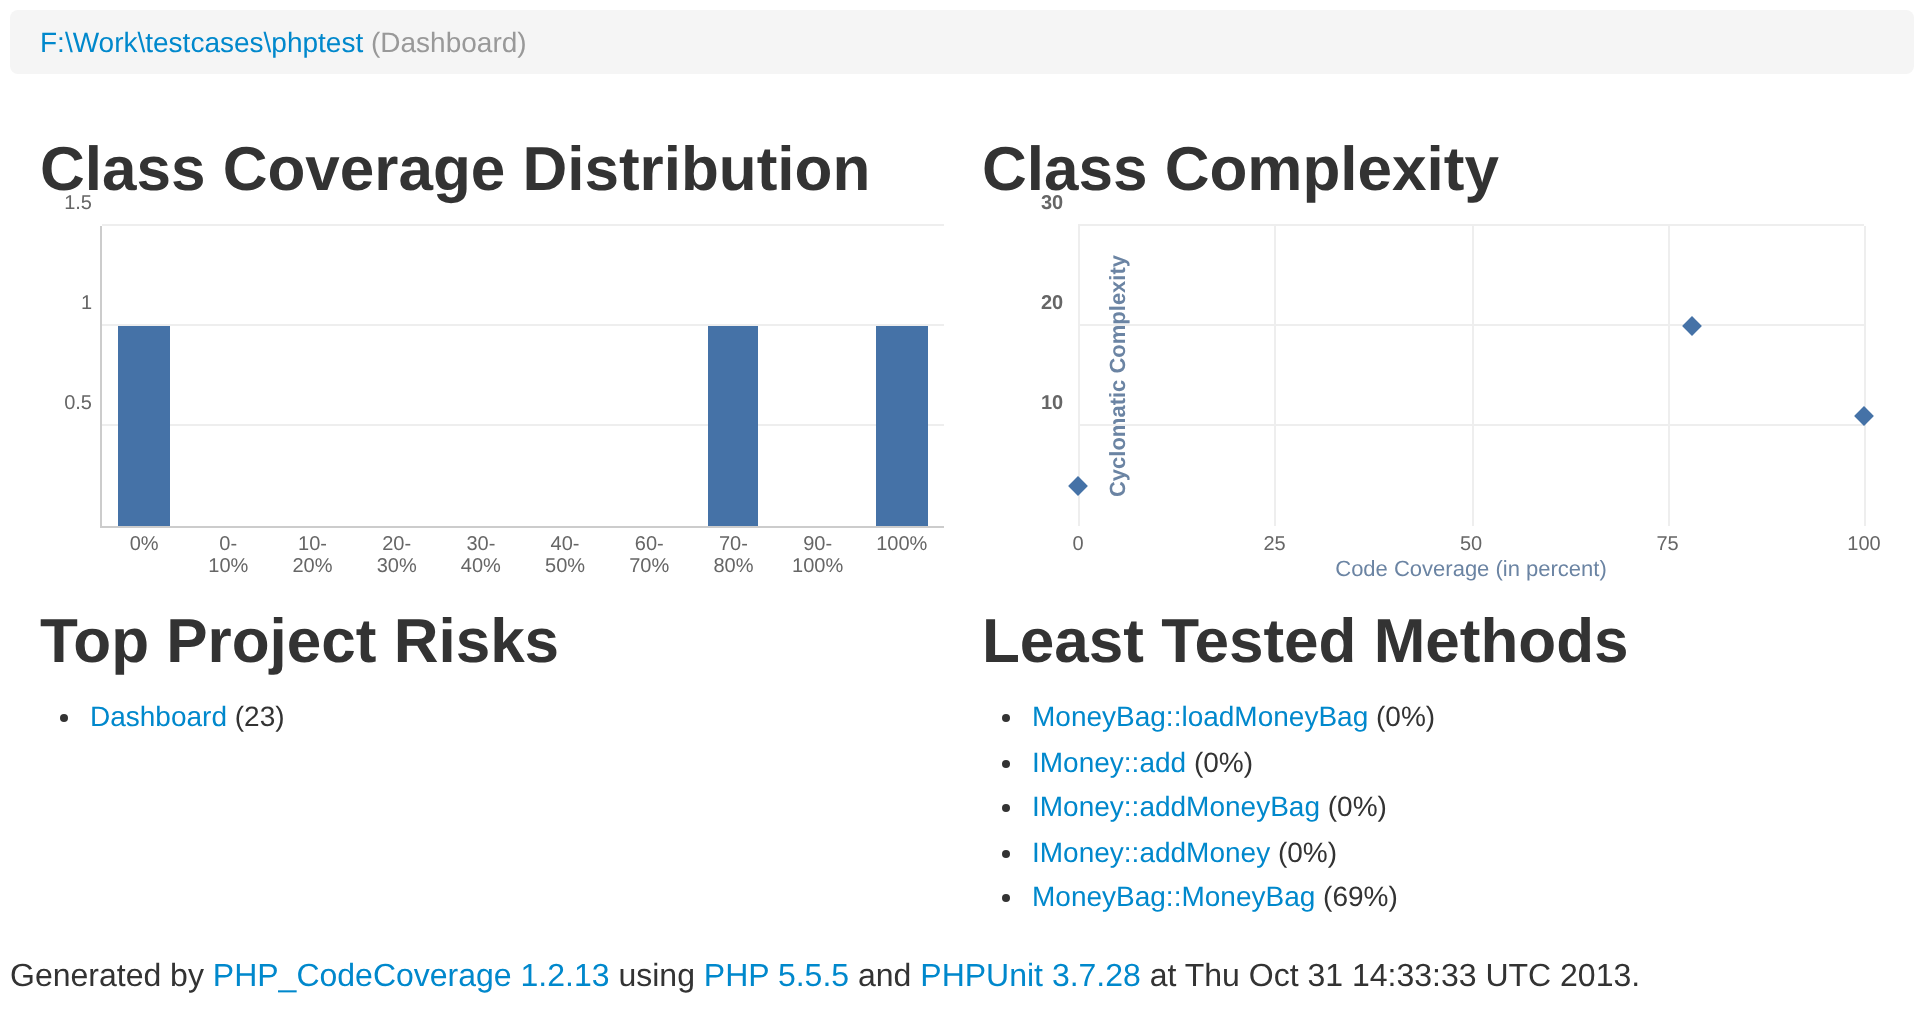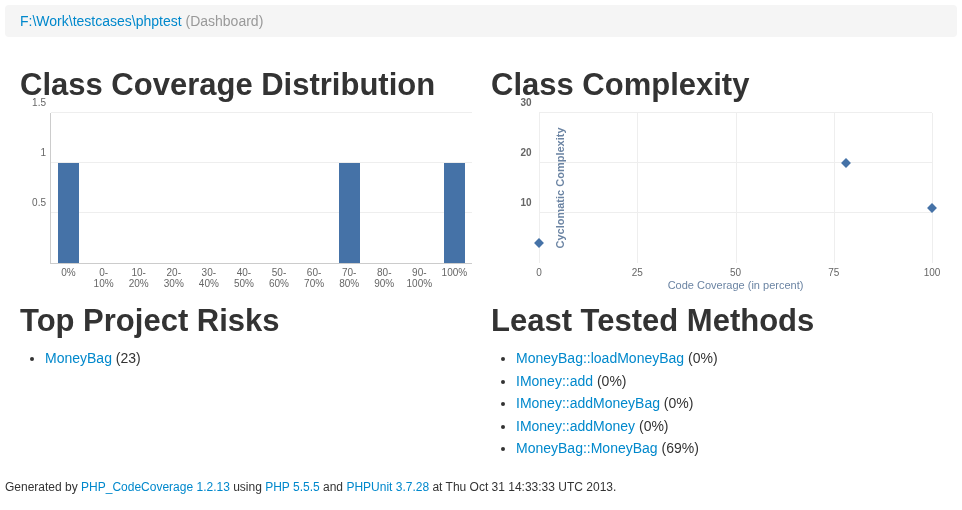--- a/index.html
+++ b/index.html
@@ -154,21 +154,21 @@
   ul.risk-list, ul.method-list {
     margin: 6px 0 0 0;
     padding-left: 25px;
   }
   ul.risk-list li, ul.method-list li {
     margin-bottom: 3px;
     line-height: 1.4;
   }
   a.link { color: #0088cc; text-decoration: none; }
   .footer {
-    font-size: 12px;
+    font-size: 16px;
     color: #333;
     padding: 18px 5px 5px 5px;
   }
   .footer a { color: #0088cc; text-decoration: none; }
 </style>
 </head>
 <body>
 
 <div class="breadcrumb">
   <a href="#">F:\Work\testcases\phptest</a>
@@ -211,37 +211,27 @@
               <div class="bar-xlabel">30-
 40%</div>
             </div>
             <div class="bar-slot">
               <div class="bar" style="height: 0%;"></div>
               <div class="bar-xlabel">40-
 50%</div>
             </div>
             <div class="bar-slot">
               <div class="bar" style="height: 0%;"></div>
-              <div class="bar-xlabel">50-
-60%</div>
-            </div>
-            <div class="bar-slot">
-              <div class="bar" style="height: 0%;"></div>
               <div class="bar-xlabel">60-
 70%</div>
             </div>
             <div class="bar-slot">
               <div class="bar" style="height: 66.6667%;"></div>
               <div class="bar-xlabel">70-
 80%</div>
-            </div>
-            <div class="bar-slot">
-              <div class="bar" style="height: 0%;"></div>
-              <div class="bar-xlabel">80-
-90%</div>
             </div>
             <div class="bar-slot">
               <div class="bar" style="height: 0%;"></div>
               <div class="bar-xlabel">90-
 100%</div>
             </div>
             <div class="bar-slot">
               <div class="bar" style="height: 66.6667%;"></div>
               <div class="bar-xlabel">100%</div>
             </div>
@@ -276,21 +266,21 @@
           <div class="scatter-point" style="left: 100%; bottom: 36.6667%;"></div>
         </div>
     </div>
   </div>
 </div>
 
 <div class="row">
   <div class="col">
     <h2>Top Project Risks</h2>
     <ul class="risk-list" id="risk-list">
-        <li><a class="link" href="#">MoneyBag</a><span> (23)</span></li>
+        <li><a class="link" href="#">Dashboard</a><span> (23)</span></li>
       </ul>
   </div>
   <div class="col">
     <h2>Least Tested Methods</h2>
     <ul class="method-list" id="method-list">
         <li><a class="link" href="#">MoneyBag::loadMoneyBag</a><span> (0%)</span></li>
         <li><a class="link" href="#">IMoney::add</a><span> (0%)</span></li>
         <li><a class="link" href="#">IMoney::addMoneyBag</a><span> (0%)</span></li>
         <li><a class="link" href="#">IMoney::addMoney</a><span> (0%)</span></li>
         <li><a class="link" href="#">MoneyBag::MoneyBag</a><span> (69%)</span></li>

